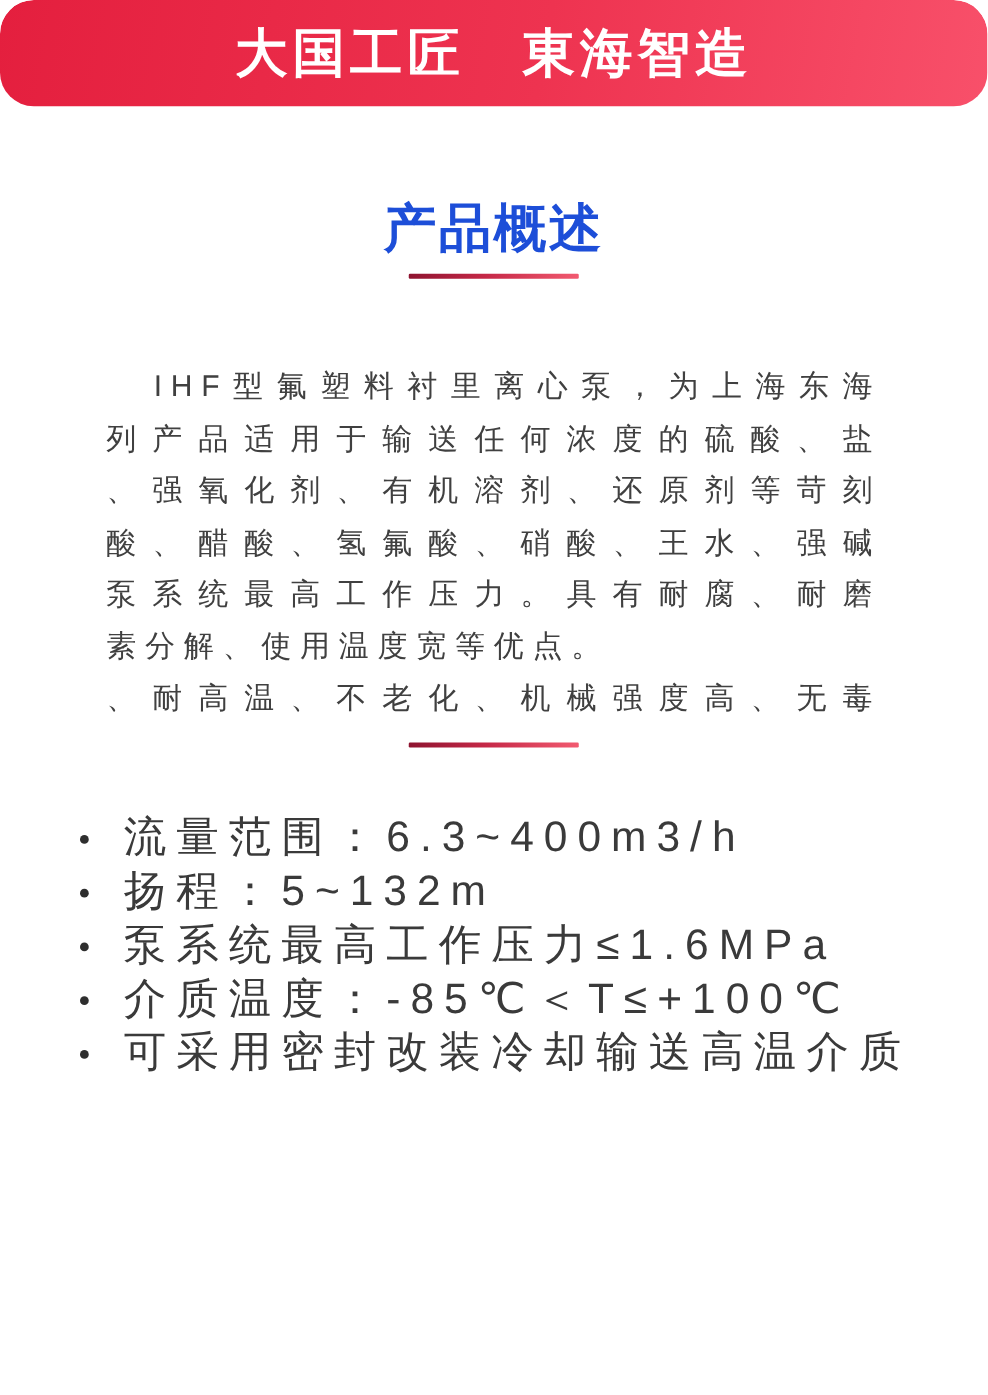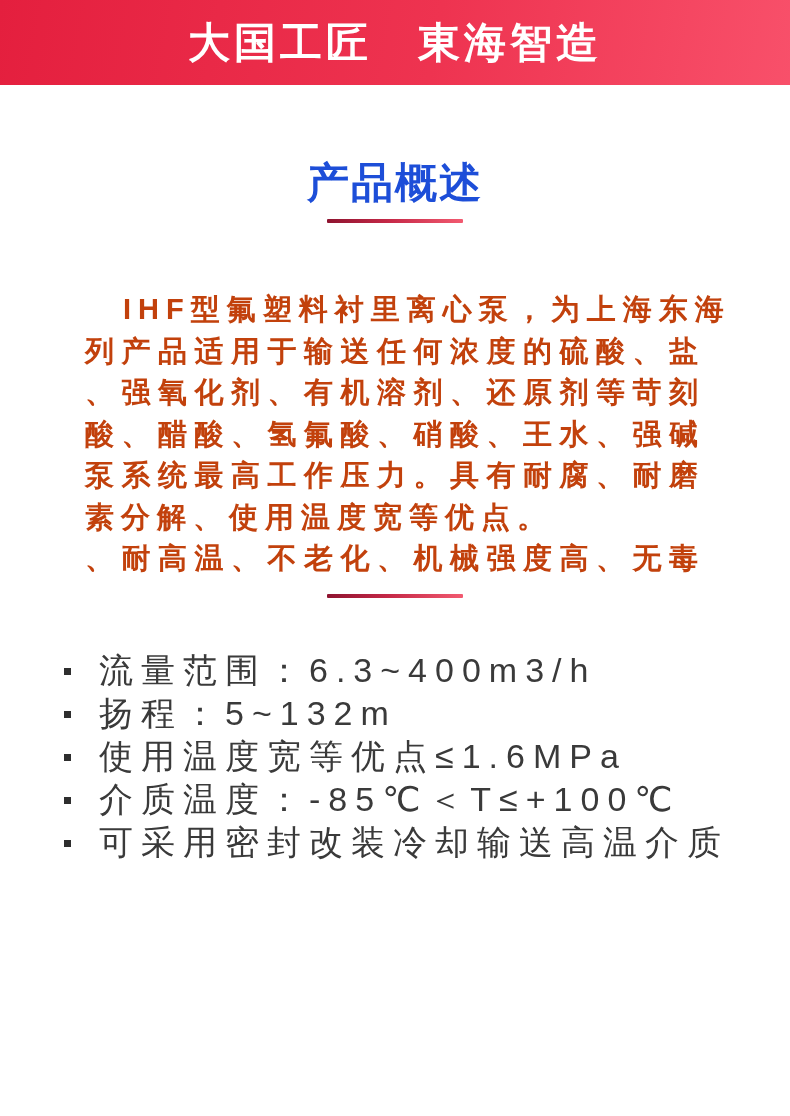--- a/index.html
+++ b/index.html
@@ -1,15 +1,15 @@
 <!DOCTYPE html>
 <html><head>
 <meta charset="utf-8">
 <style>
-  * { margin: 0; padding: 0; box-sizing: border-box; }
+  * { margin: 0; padding: 0; box-sizing: border-box; border-radius: 27px; }
   html, body { background: #ffffff; }
   body {
     width: 790px;
     height: 1116px;
     margin: 0 auto;
     overflow: hidden;
     font-family: "Liberation Sans", "DejaVu Sans", sans-serif;
     position: relative;
   }
 
@@ -47,25 +47,24 @@
     height: 4px;
     margin: 14px auto 0 auto;
     background: linear-gradient(to right, #8e1430 0%, #c52847 45%, #f25a70 100%);
     border-radius: 1px;
   }
 
   
   .overview-paragraph {
     margin: 66px 85px 0 85px;
     width: 620px;
-    color: #c2410c;
-    font-size: 29px;
+    color: #404040;
+    font-size: 24px;
     line-height: 41.5px;
     letter-spacing: 7px;
-    font-weight: bold;
   }
   .para-line {
     text-align: justify;
     text-align-last: justify;
     text-justify: inter-character;
     white-space: nowrap;
   }
   .para-line.first { text-indent: 38px; }
   .para-line.last  { text-align-last: left; white-space: normal; }
 
@@ -124,21 +123,21 @@
     <li class="wc-item">
       <span class="bullet"></span>
       <span class="wc-text">流量范围：6.3~400m3/h</span>
     </li>
     <li class="wc-item">
       <span class="bullet"></span>
       <span class="wc-text">扬程：5~132m</span>
     </li>
     <li class="wc-item">
       <span class="bullet"></span>
-      <span class="wc-text">使用温度宽等优点≤1.6MPa</span>
+      <span class="wc-text">泵系统最高工作压力≤1.6MPa</span>
     </li>
     <li class="wc-item">
       <span class="bullet"></span>
       <span class="wc-text">介质温度：-85℃＜T≤+100℃</span>
     </li>
     <li class="wc-item">
       <span class="bullet"></span>
       <span class="wc-text">可采用密封改装冷却输送高温介质</span>
     </li>
   </ul>

